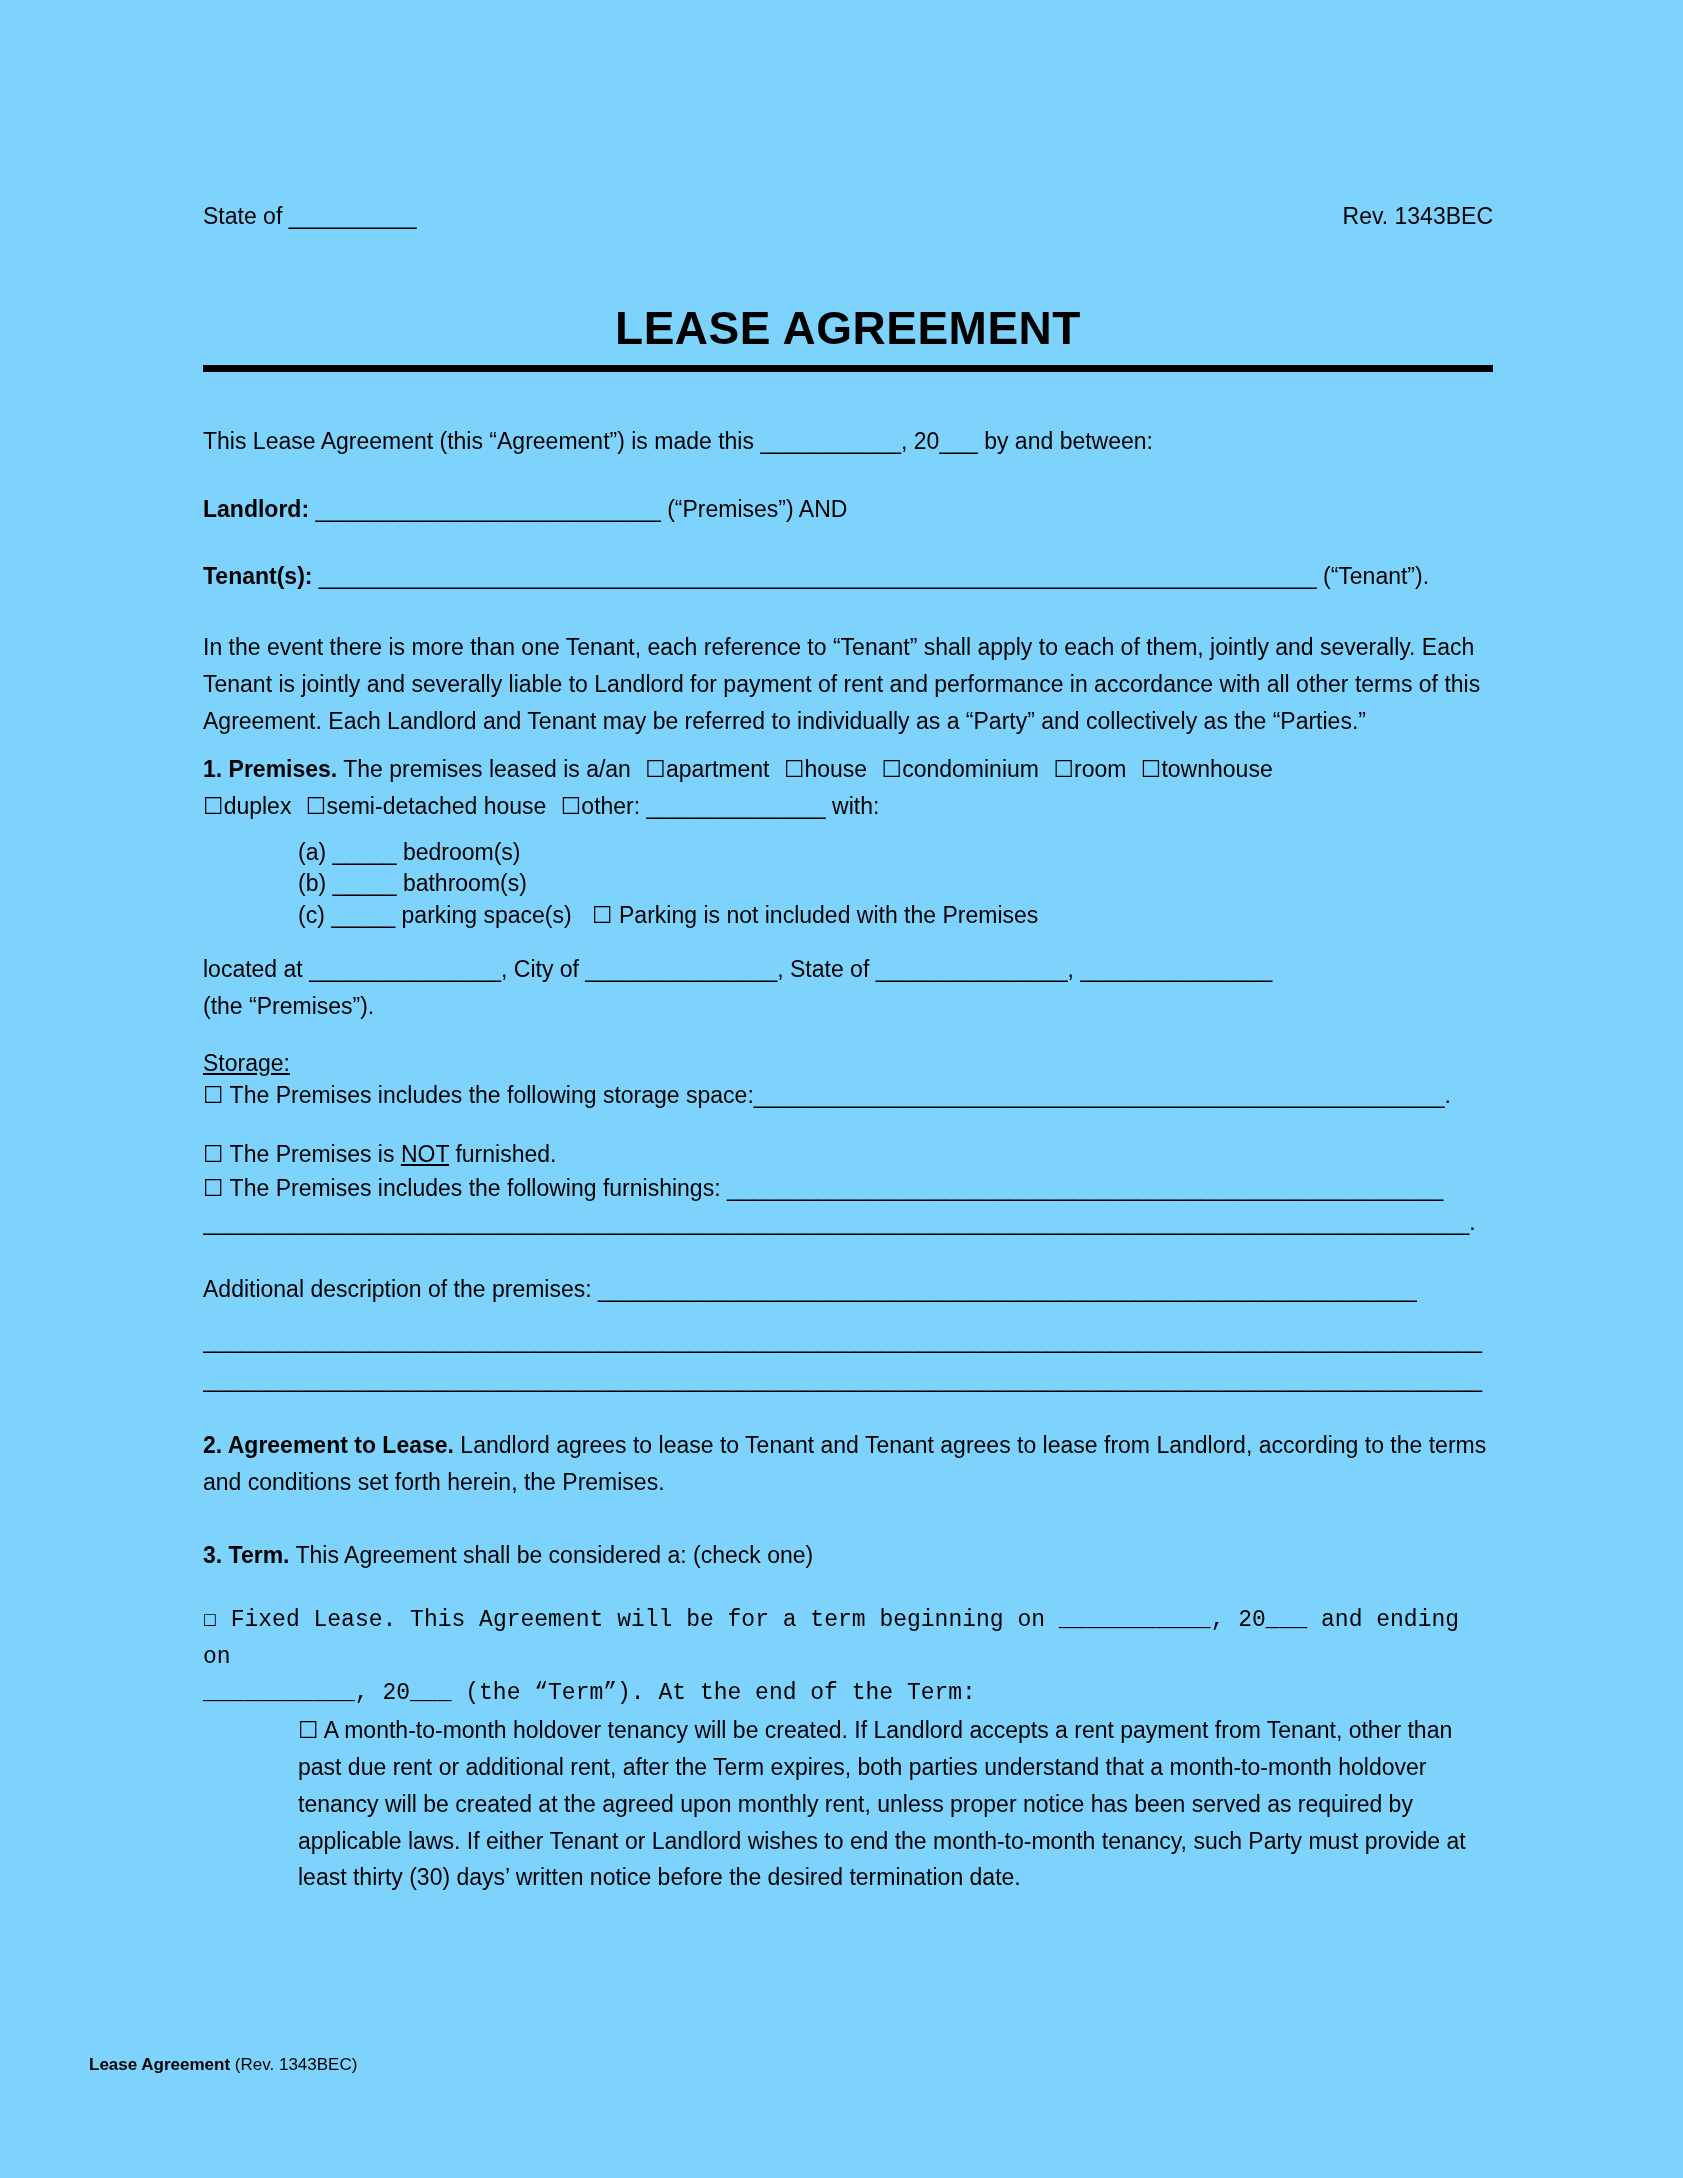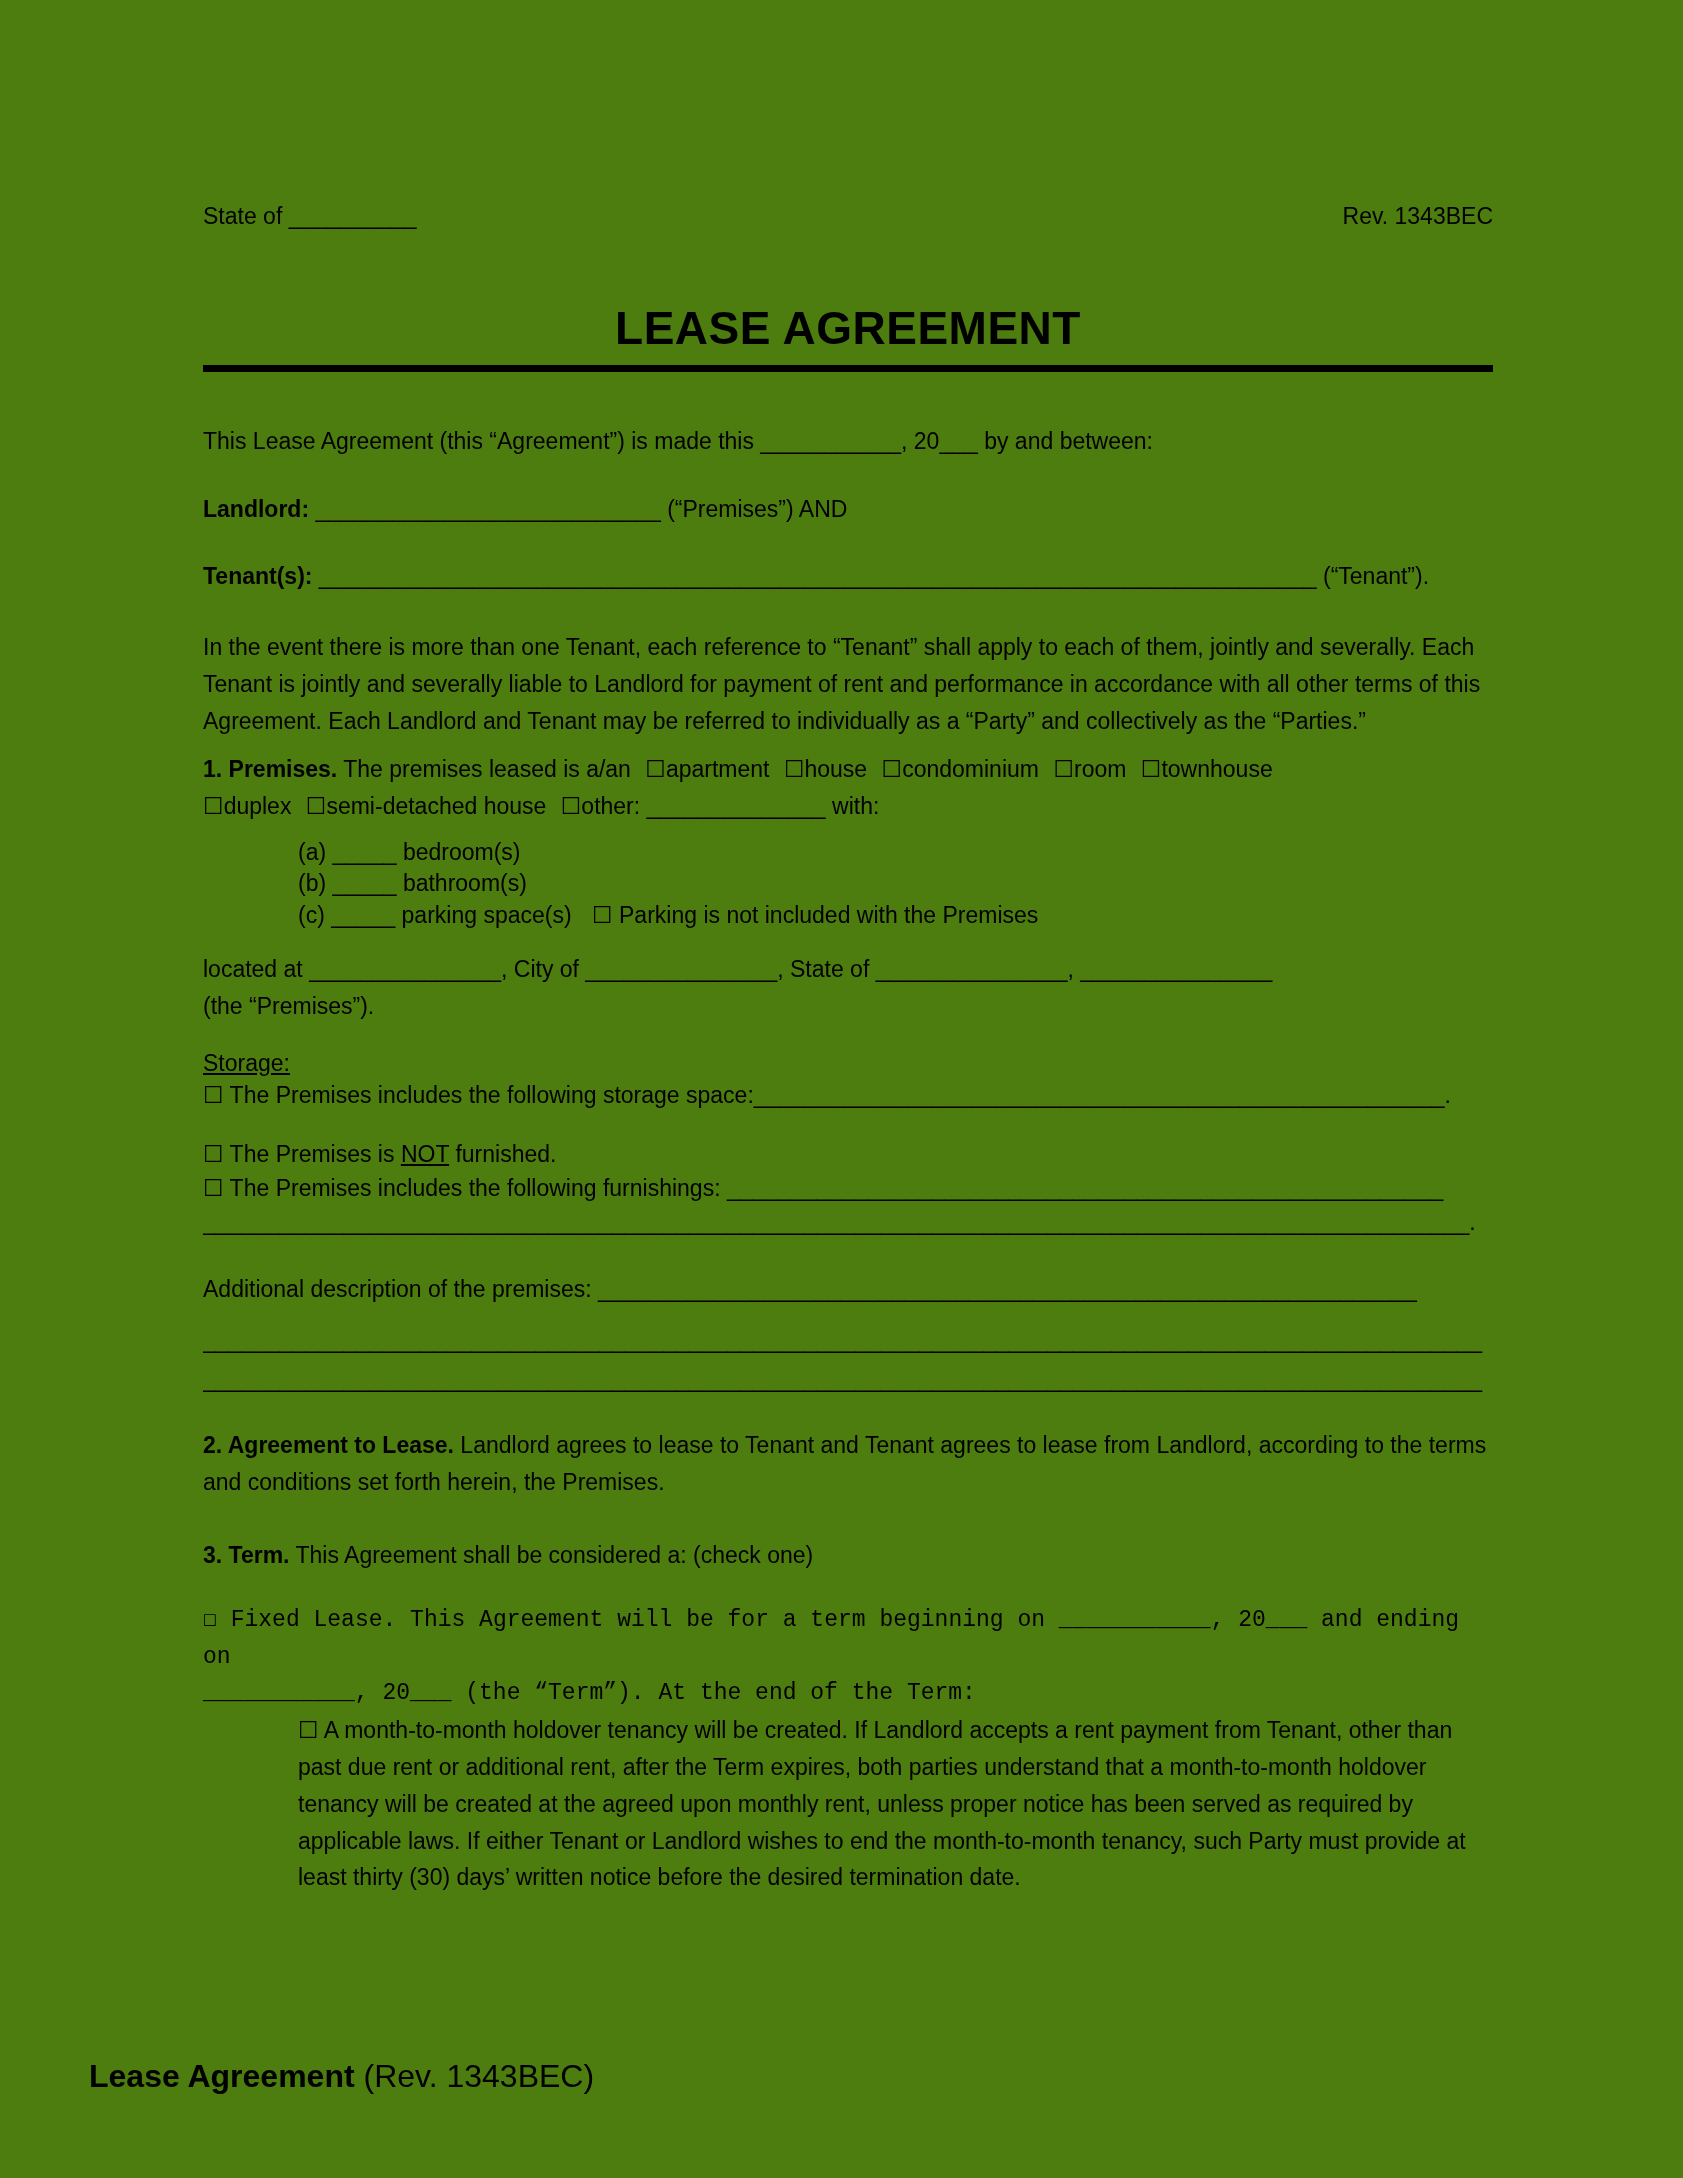--- a/index.html
+++ b/index.html
@@ -1,20 +1,20 @@
 <!DOCTYPE html>
 <html><head>
 <meta charset="utf-8">
 <style>
   html, body { margin: 0; padding: 0; background: #ffffff; }
   .page {
     position: relative;
     width: 1683px;
     height: 2178px;
-    background: #4d7c0f;
+    background: #7dd3fc;
     color: #000000;
     box-sizing: border-box;
     padding: 198px 190px 0 203px;
     font-family: "Liberation Sans", "DejaVu Sans", sans-serif;
     font-size: 23px;
     line-height: 1.6;
   }
   .hdr { display: flex; justify-content: space-between; align-items: baseline; }
   .title {
     margin-top: 67px;
@@ -45,21 +45,21 @@
   .sec2       { margin-top: 30px; }
   .sec3       { margin-top: 36px; }
   .fixed      { margin-top: 28px; font-family: Liberation Mono, monospace; }
   .holdover   { padding-left: 95px; }
   .oneline    { white-space: nowrap; overflow: hidden; }
   .gap-left   { margin-left: 14px; }
   .footer {
     position: absolute;
     left: 89px;
     top: 2051px;
-    font-size: 32px;
+    font-size: 17px;
     text-align: right;
   }
 </style>
 </head>
 <body>
 
 <div class="page">
 
   <div class="hdr">
     <div><span>State of</span>

